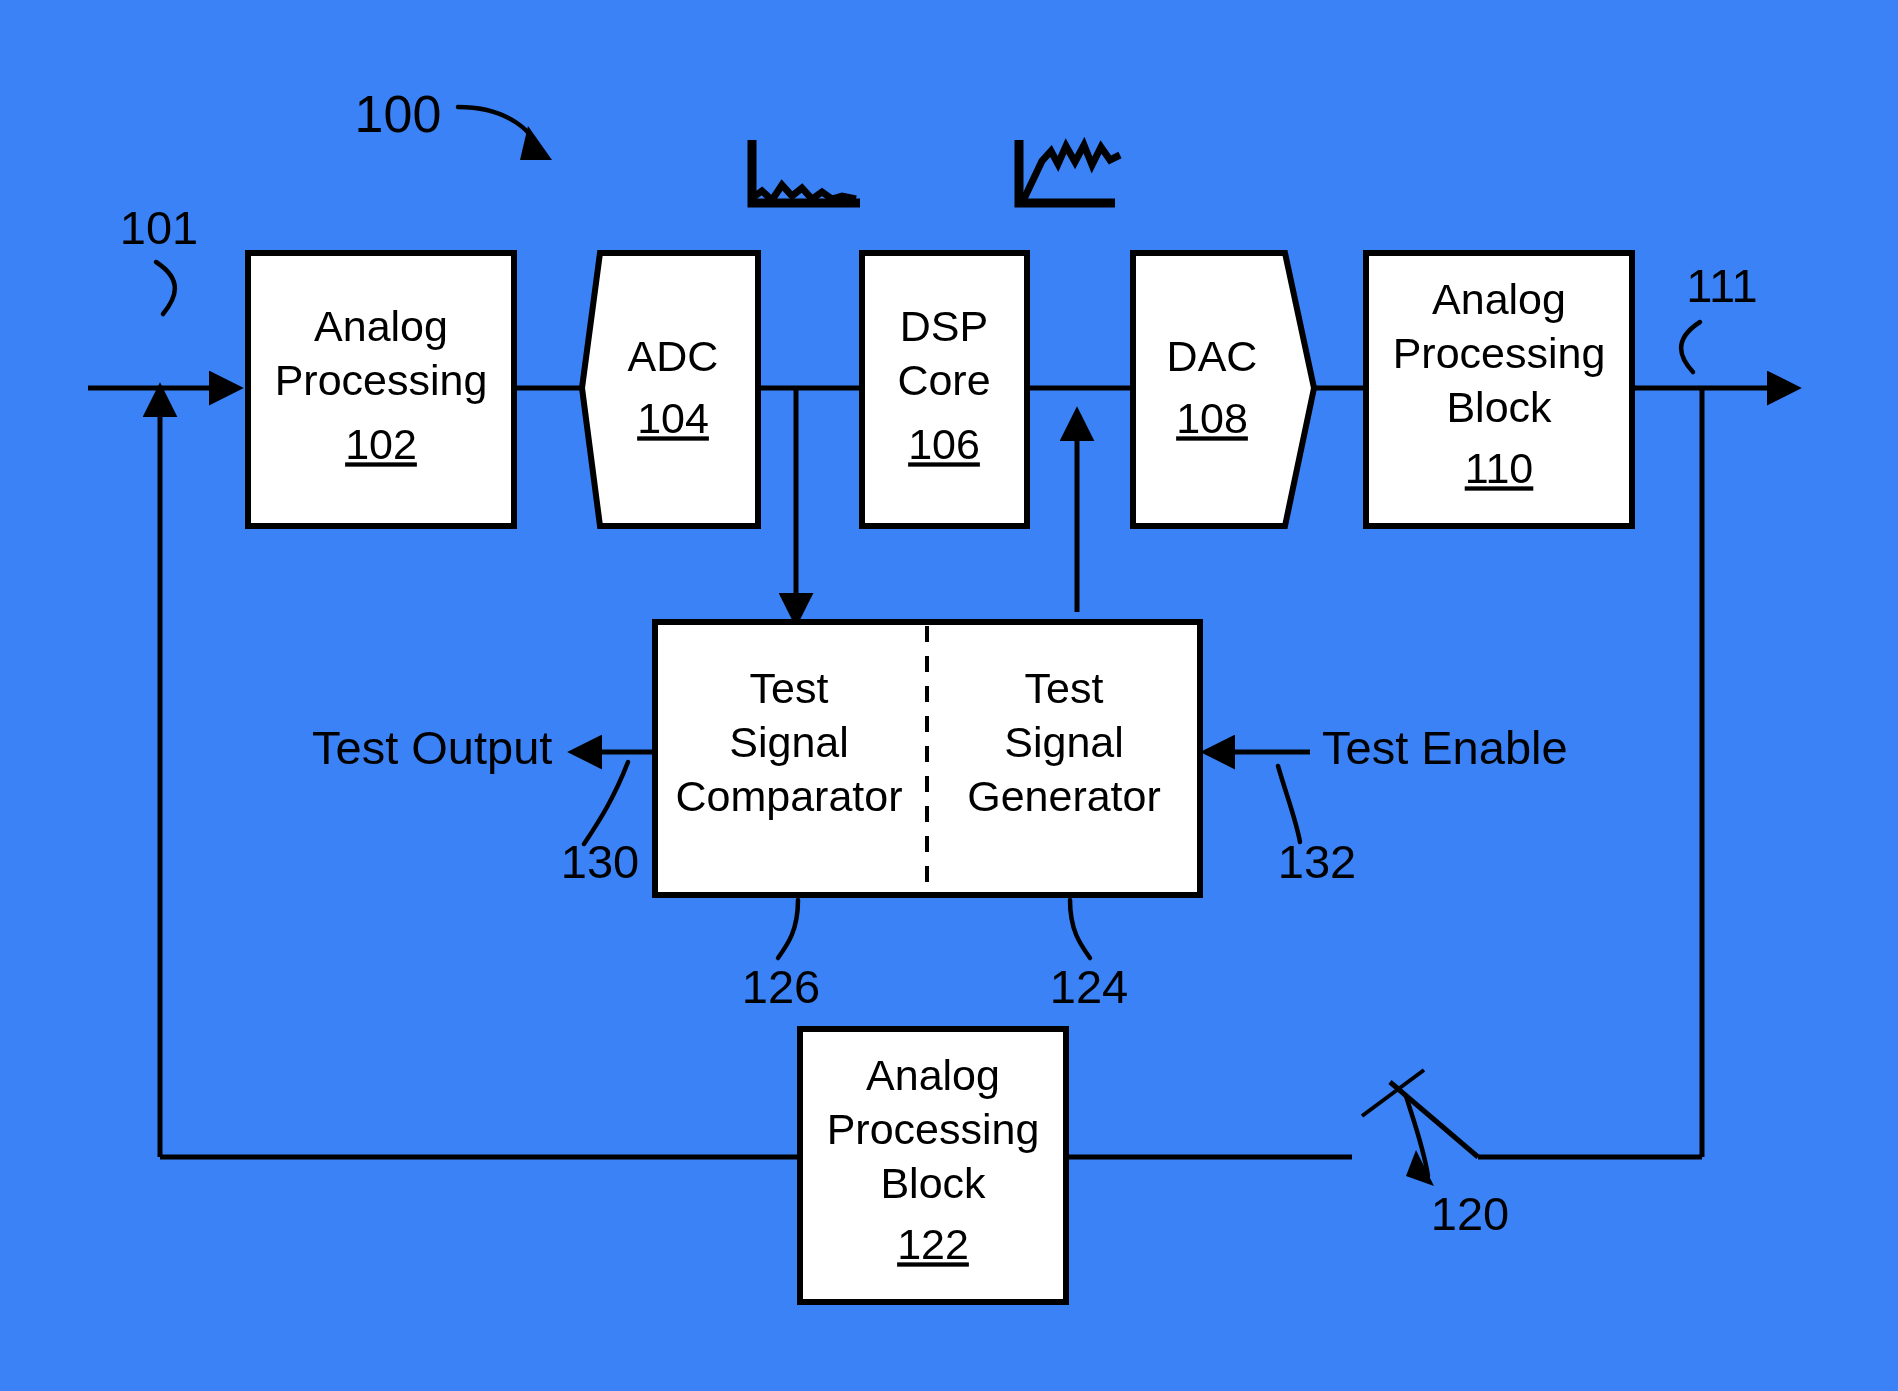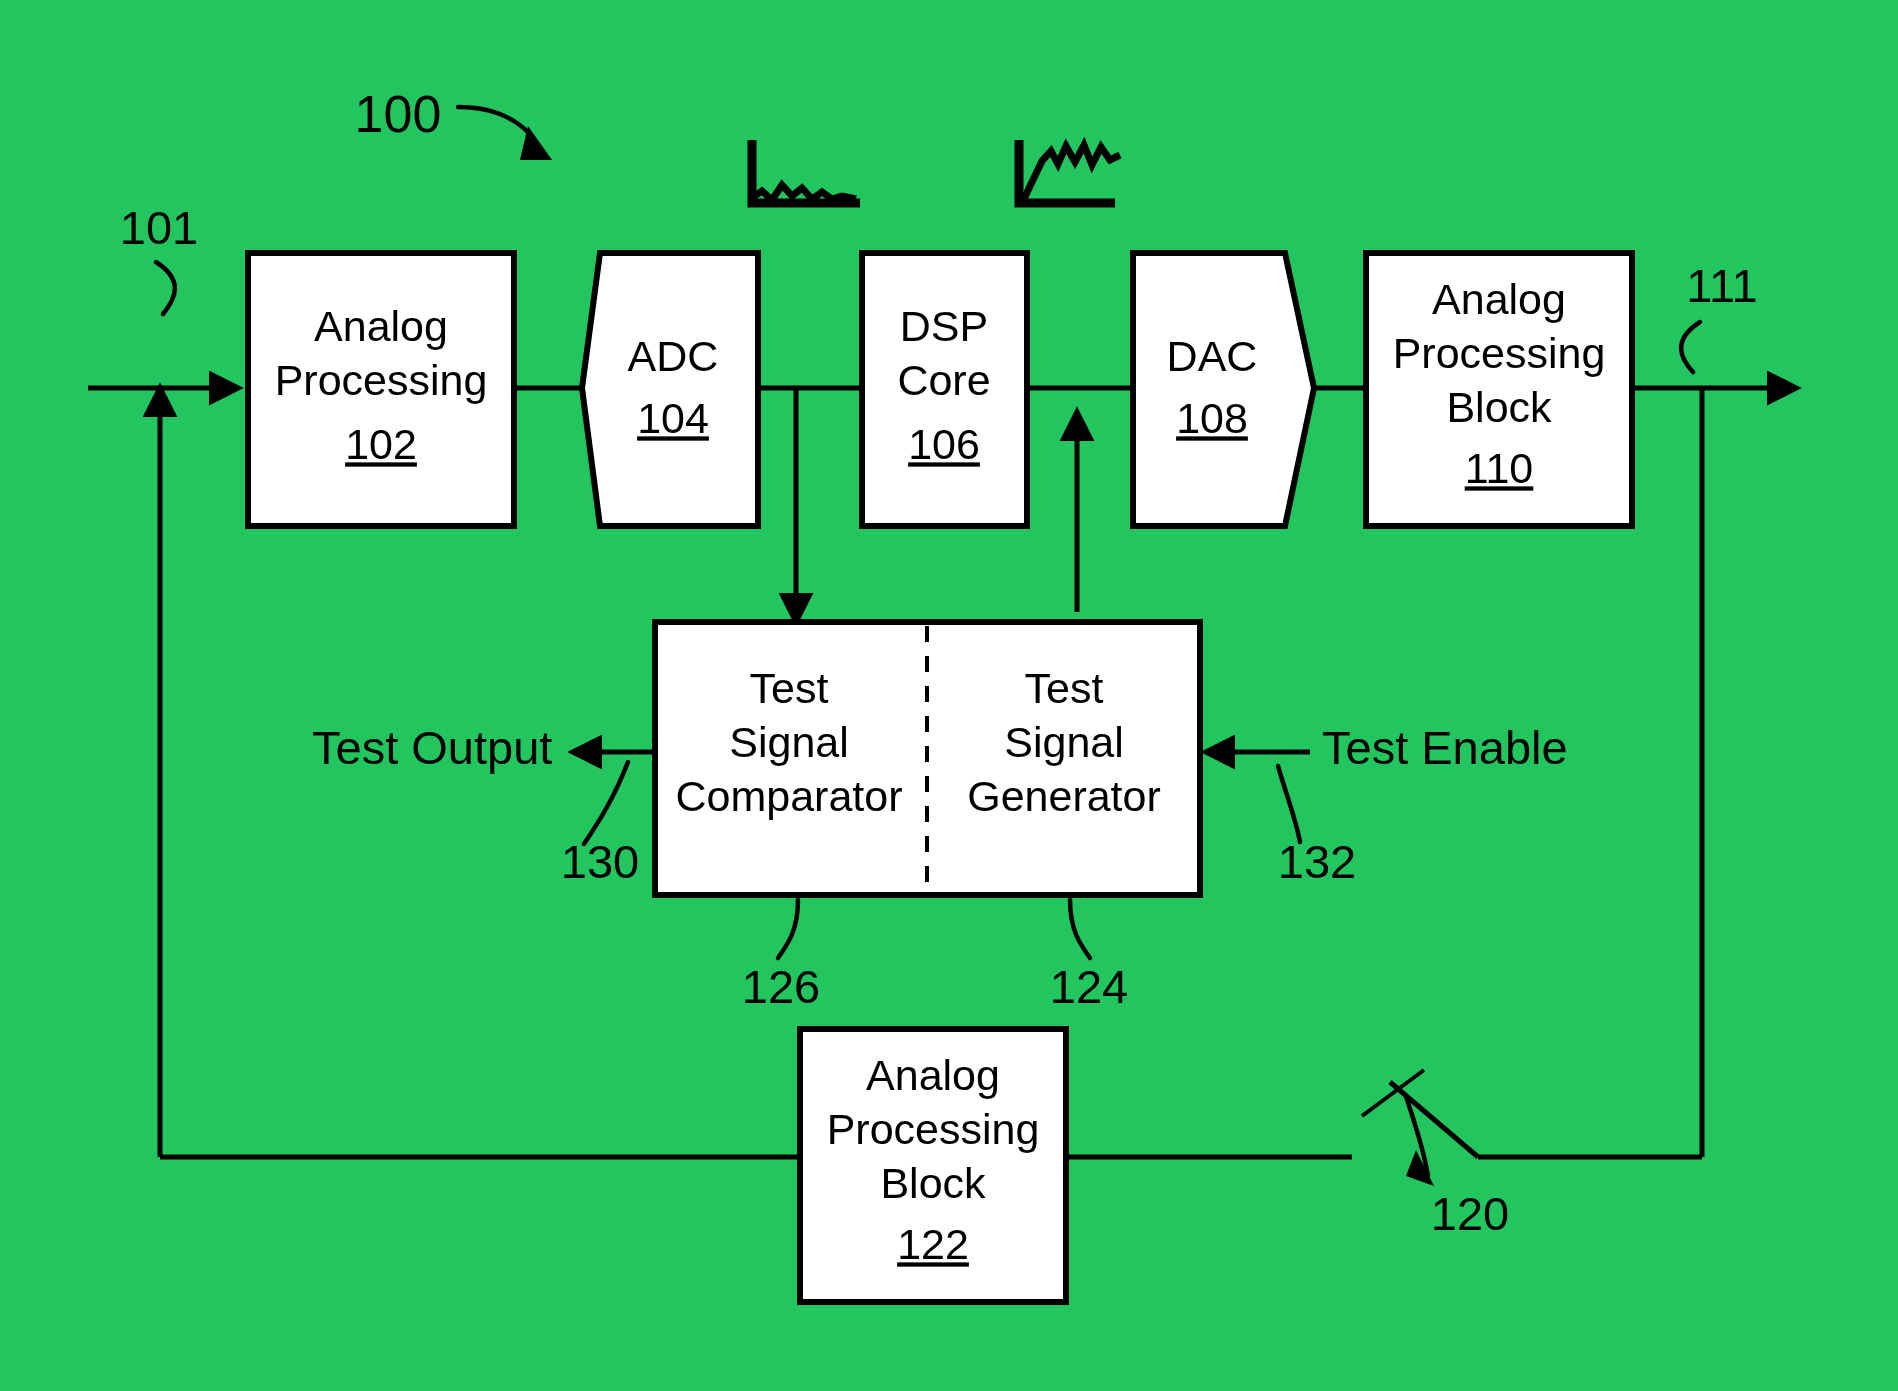--- a/index.html
+++ b/index.html
@@ -7,21 +7,21 @@
     padding: 0;
     background: #ffffff;
   }
   body {
     font-family: "Liberation Sans", sans-serif;
   }
   #figure-root {
     position: relative;
     width: 1898px;
     height: 1391px;
-    background: #22c55e;
+    background: #3b82f6;
     overflow: hidden;
   }
   svg#diagram {
     display: block;
     width: 1898px;
     height: 1391px;
   }
   .wire {
     fill: none;
     stroke: #000000;

